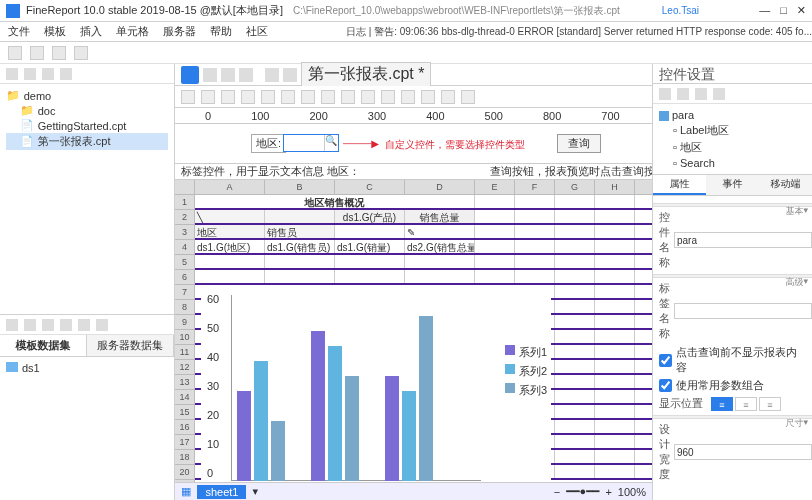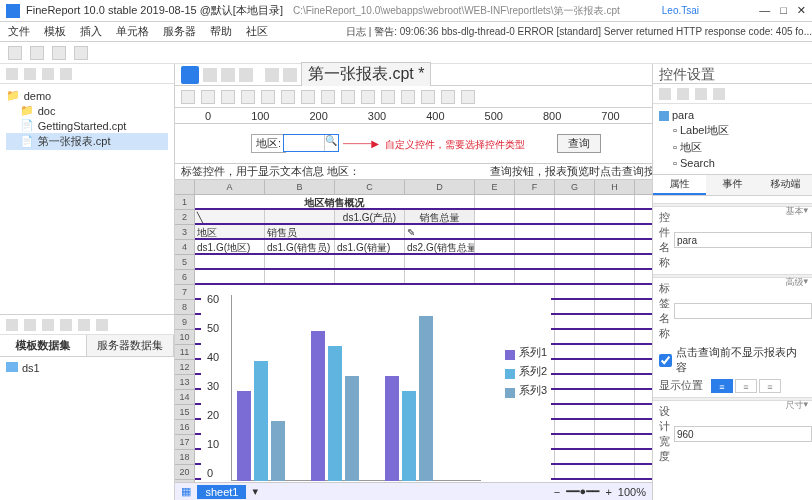--- a/index.html
+++ b/index.html
@@ -61,21 +61,21 @@
 .title-cell{font-weight:bold;font-size:13px;text-align:center}
 .sales-head{background:#f0f0f0;text-align:center}
 .chart-overlay{position:absolute;left:6px;top:90px;width:350px;height:220px;background:#fff}
 .chart-axes{position:absolute;left:30px;top:10px;right:70px;bottom:24px;border-left:1px solid #999;border-bottom:1px solid #999}
 .chart-bars{position:absolute;left:36px;bottom:24px;display:flex;gap:26px;align-items:flex-end}
 .bgroup{display:flex;gap:3px;align-items:flex-end}
 .bar{width:14px}
 .s1{background:#7a6cd4}.s2{background:#5fb5e0}.s3{background:#7aa8c8}
 .chart-ylabels{position:absolute;left:6px;top:8px;font-size:9px;color:#666;display:flex;flex-direction:column;justify-content:space-between;height:186px}
 .chart-legend{position:absolute;right:4px;top:60px;font-size:10px}
-.chart-legend div{display:flex;align-items:flex-end;gap:4px;margin-bottom:4px}
+.chart-legend div{display:flex;align-items:flex-start;gap:4px;margin-bottom:4px}
 .lg{width:10px;height:10px}
 .bottom-tabs{height:18px;background:#eef;border-top:1px solid #ccc;display:flex;align-items:center;padding:0 6px;gap:6px;font-size:10px}
 .bottom-tabs .sheet-tab{background:#2b7de9;color:#fff;padding:1px 8px}
 .bottom-tabs .spacer{flex:1}
 .right-panel{width:160px;background:#fff;border-left:1px solid #d0d0d0;display:flex;flex-direction:column}
 .rp-title{height:20px;border-bottom:1px solid #d0d0d0;padding:2px 6px;font-size:14px;color:#555}
 .rp-tb{height:20px;border-bottom:1px solid #e0e0e0;display:flex;align-items:center;gap:6px;padding:0 6px}
 .rp-tb div{width:12px;height:12px;background:#ddd}
 .rp-tree{padding:4px 6px;border-bottom:1px solid #d0d0d0;font-size:10px}
 .rp-tree .n{padding:1px 0}
@@ -537,20 +537,24 @@
           <span>高级</span>
         </div>
       <div class="row">
           <span class="lbl">标签名称</span>
           <input type="text" style="">
         </div>
       <div class="cb">
           <input type="checkbox" checked="" style="">
           <span>点击查询前不显示报表内容</span>
         </div>
+      <div class="cb">
+          <input type="checkbox" checked="" style="">
+          <span>使用常用参数组合</span>
+        </div>
       <div class="row">
           <span class="lbl">显示位置</span>
         <div class="toggle3">
           <div class="on">≡</div>
           <div>≡</div>
           <div>≡</div>
         </div>
       </div>
       <div class="sect">
           <span>▾</span>

